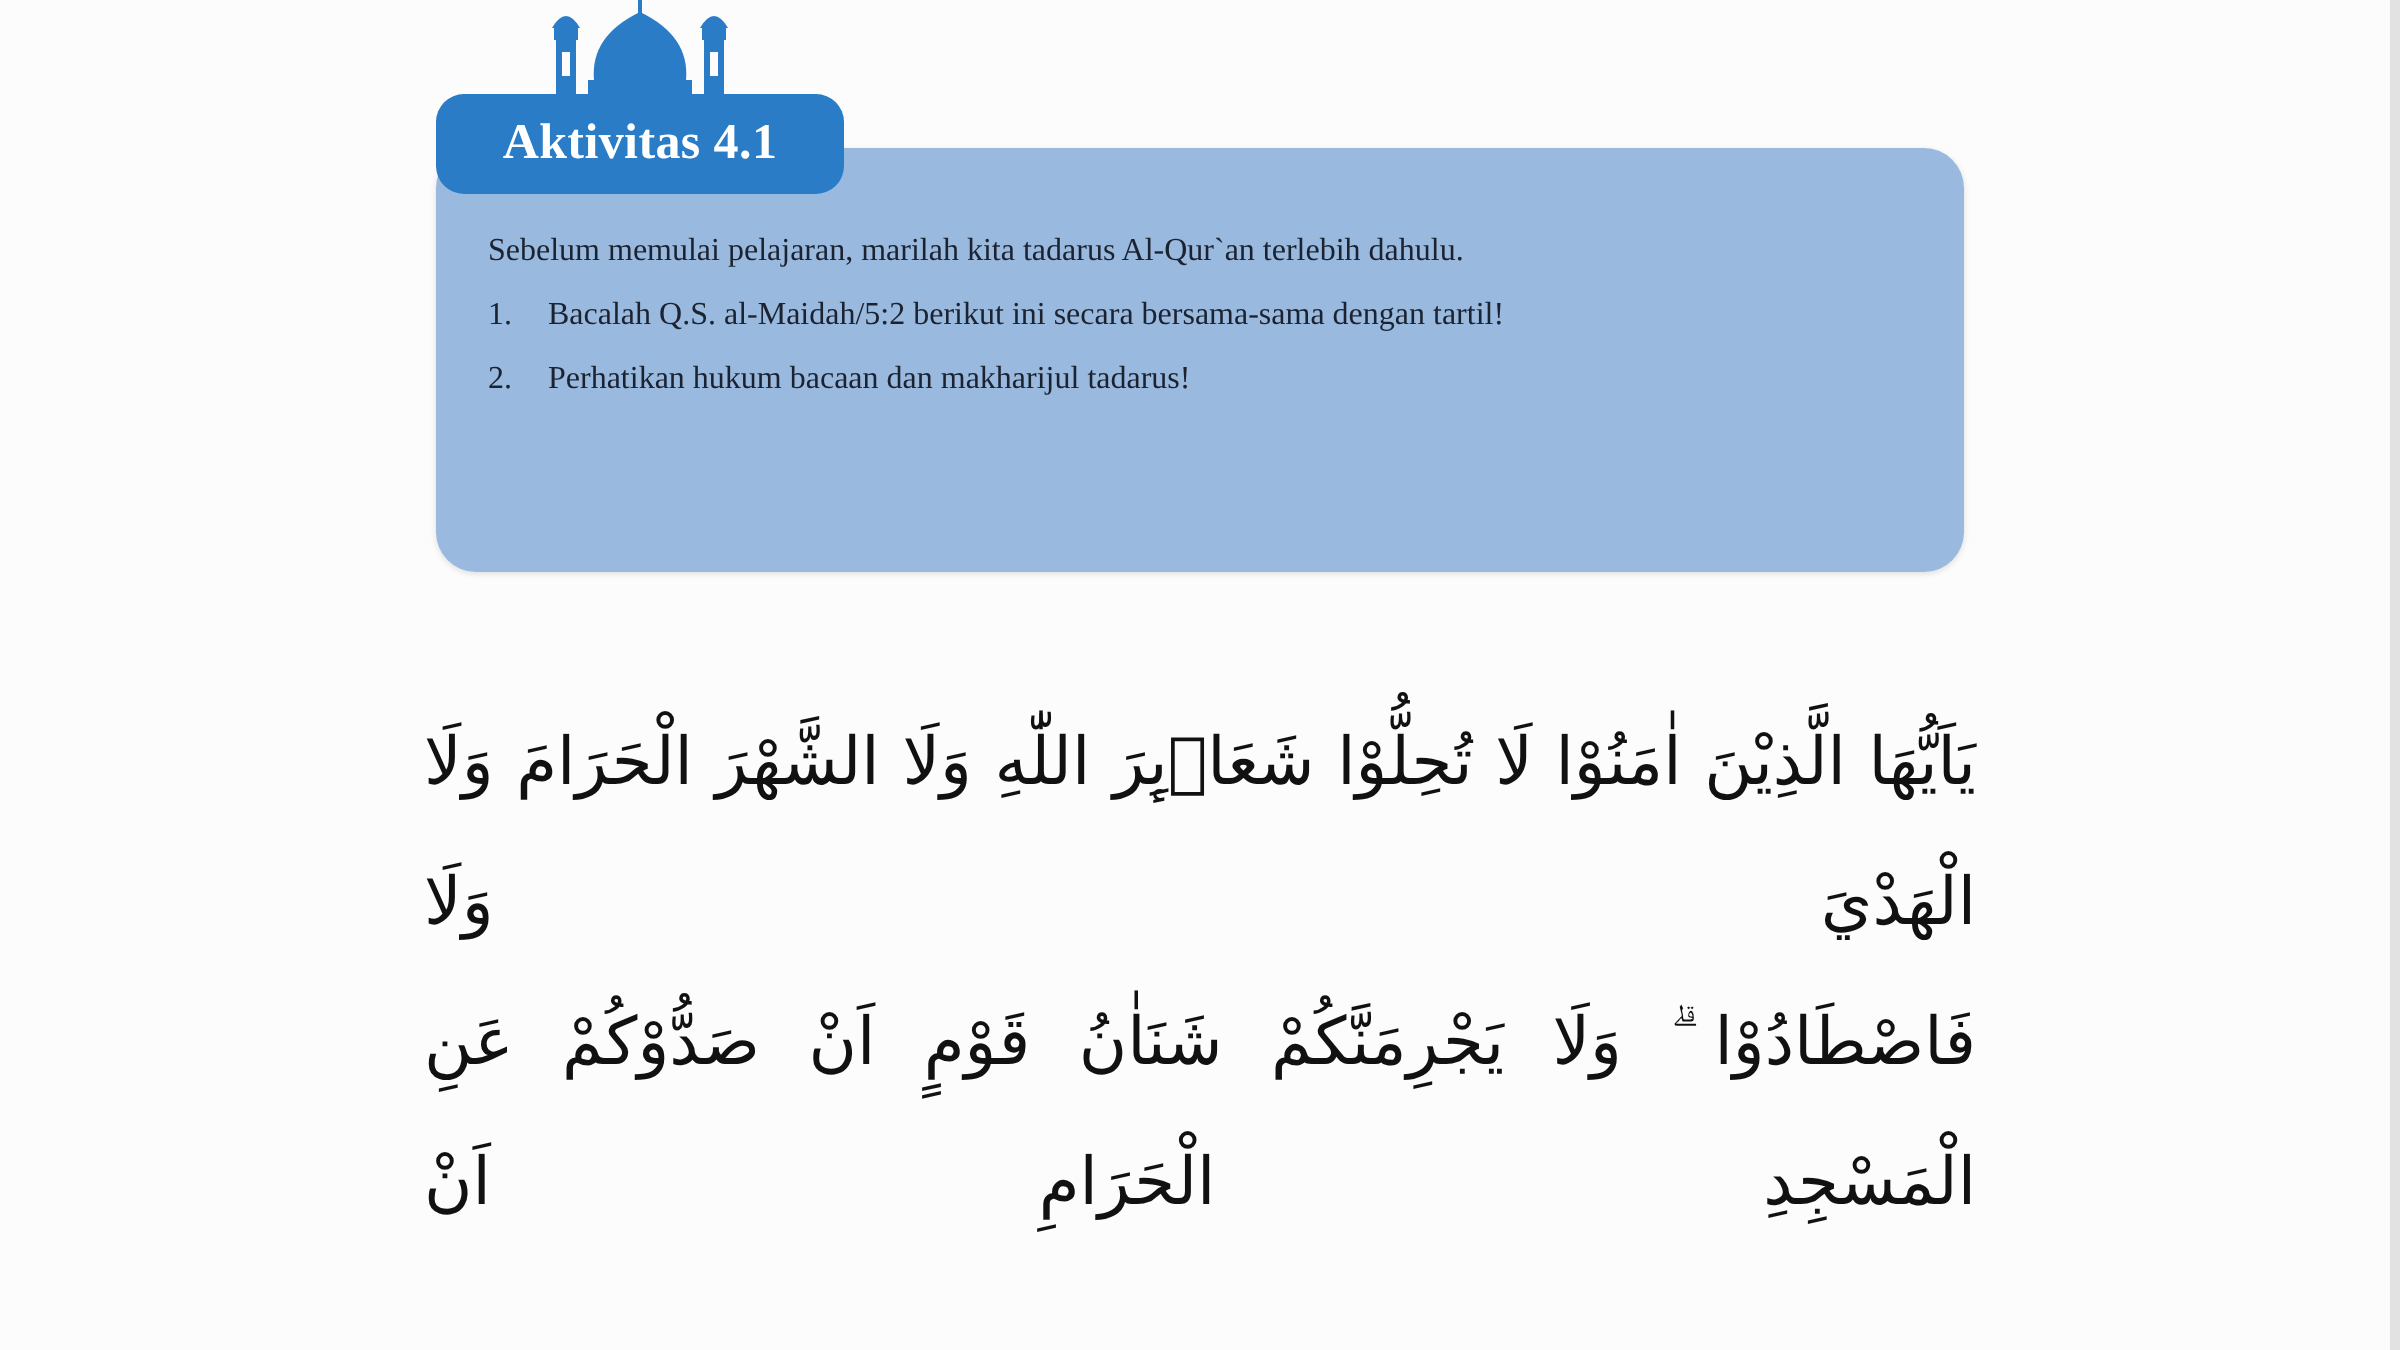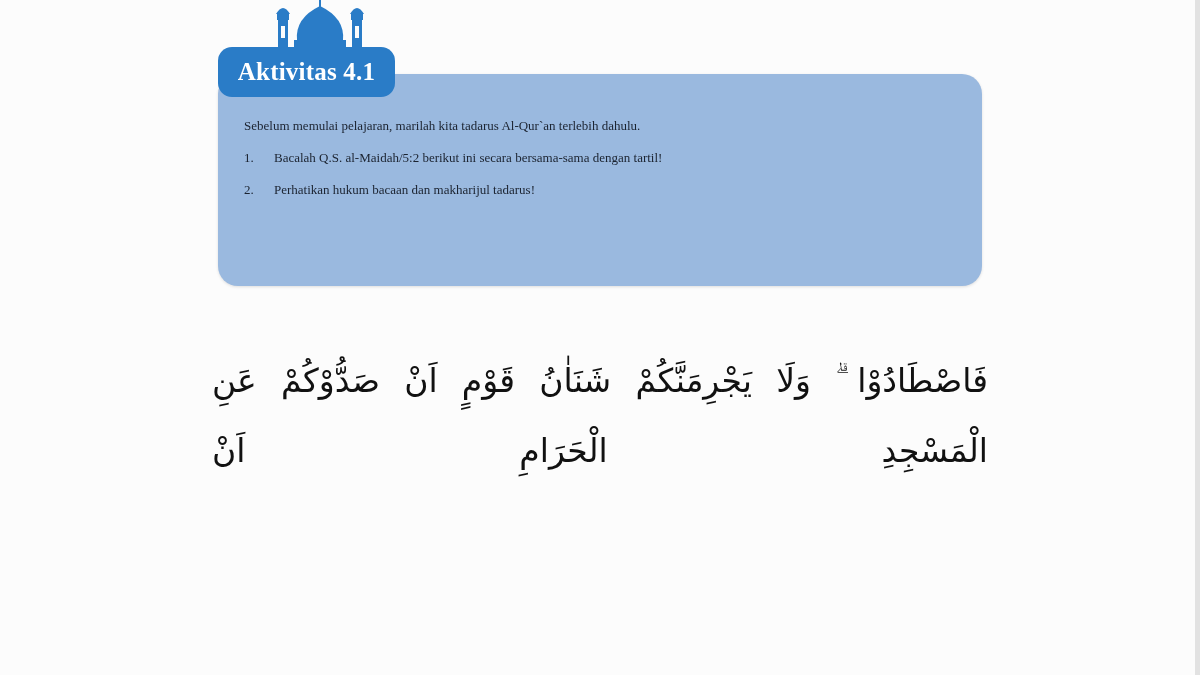--- a/index.html
+++ b/index.html
@@ -9,28 +9,28 @@
     font-family: "Liberation Serif", "DejaVu Serif", serif;
   }
   .right-edge { position:absolute; right:0; top:0; width:5px; height:675px; background:#e2e2e2; }
   .mosque { position:absolute; left:270px; top:0; width:100px; height:50px; }
   .activity-box {
     position:absolute; left:218px; top:74px; width:764px; height:212px;
     background:#9ab9df; border-radius:20px;
     box-shadow: 0 1px 3px rgba(0,0,0,0.12);
   }
   .header-pill {
-    position:absolute; left:218px; top:47px; width:177px; height:50px;
+    position:absolute; left:218px; top:47px; width:204px; height:50px;
     background:#2a7cc7; border-radius:14px;
     display:flex; align-items:center; justify-content:center;
     color:#fff; font-weight:bold; font-size:25px; letter-spacing:0.2px;
   }
   .box-content {
     position:absolute; left:244px; top:110px; width:716px;
-    color:#1b2330; font-size:13px; line-height:32px;
+    color:#1b2330; font-size:16px; line-height:32px;
   }
   .intro { text-align:justify; text-align-last:left; margin:0; }
   .steps { list-style:none; margin:0; padding:0; }
   .steps li { display:flex; margin:0; }
   .steps .num { width:30px; flex:0 0 30px; }
   .steps .txt { flex:1; text-align:justify; }
   .arabic {
     position:absolute; left:212px; top:346px; width:776px;
     direction:rtl; text-align:justify; text-align-last:right;
     font-family: "DejaVu Sans", sans-serif;
@@ -78,15 +78,16 @@
       <span class="txt">Bacalah Q.S. al-Maidah/5:2 berikut ini secara bersama-sama dengan tartil!</span>
     </li>
     <li>
       <span class="num">2.</span>
       <span class="txt">Perhatikan hukum bacaan dan makharijul tadarus!</span>
     </li>
   </ol>
 </div>
 
 <div class="arabic" lang="ar">
+  <span class="line">يَاَيُّهَا الَّذِيْنَ اٰمَنُوْا لَا تُحِلُّوْا شَعَاۤىِٕرَ اللّٰهِ وَلَا الشَّهْرَ الْحَرَامَ وَلَا الْهَدْيَ وَلَا</span>
   <span class="line">فَاصْطَادُوْا ۗ وَلَا يَجْرِمَنَّكُمْ شَنَاٰنُ قَوْمٍ اَنْ صَدُّوْكُمْ عَنِ الْمَسْجِدِ الْحَرَامِ اَنْ</span>
 
 </div>
 
 </body></html>

